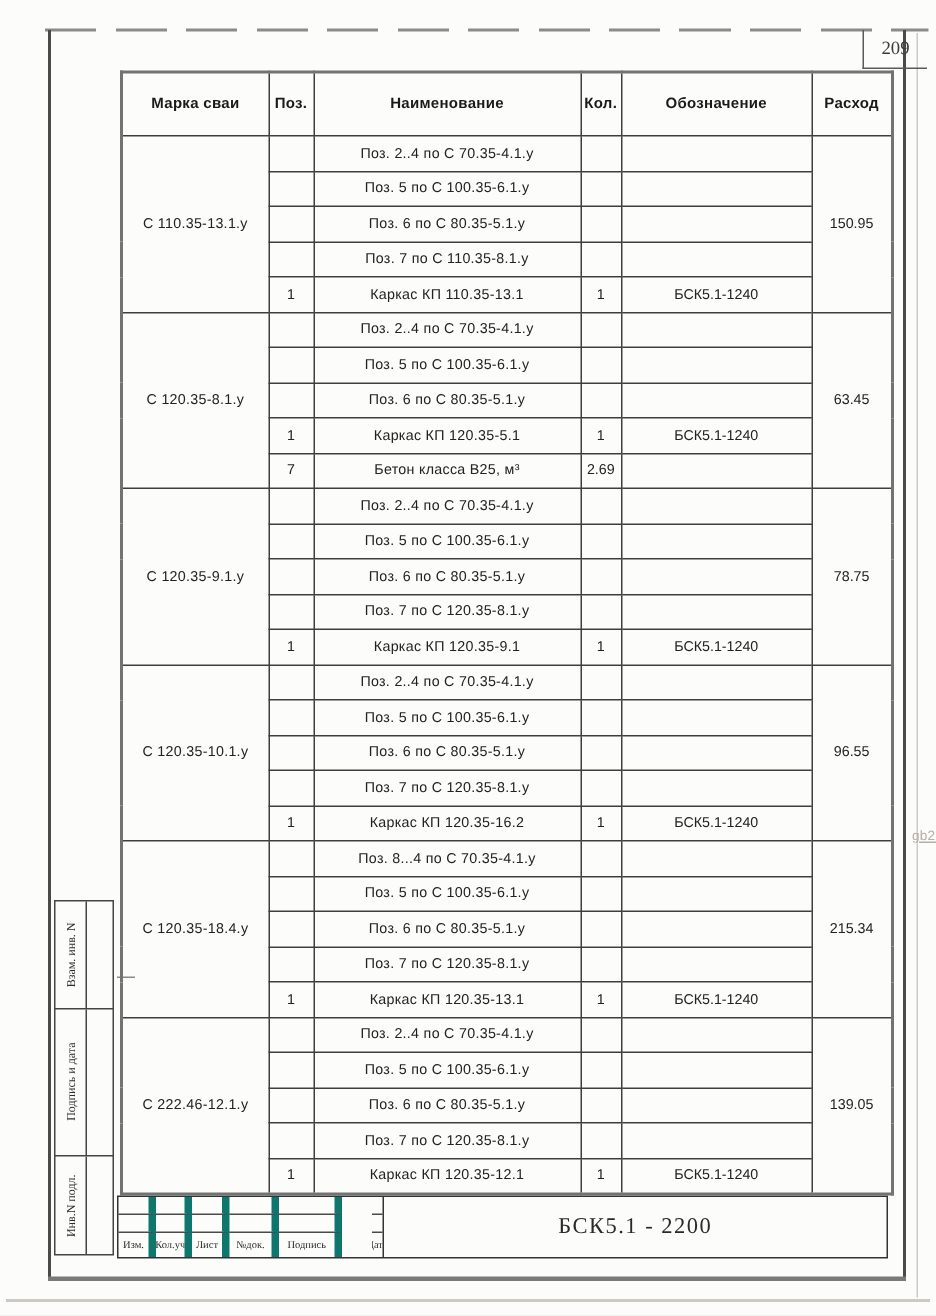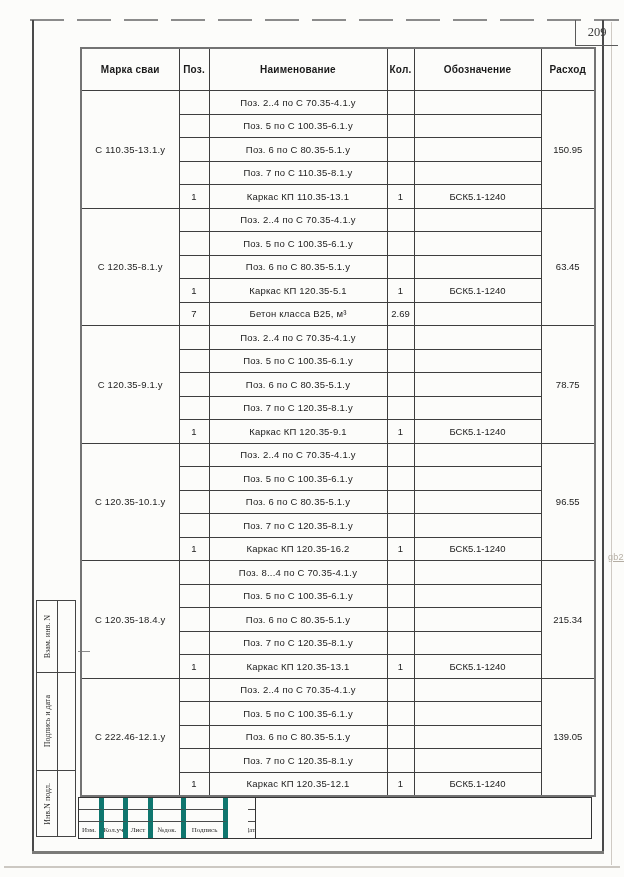--- a/index.html
+++ b/index.html
@@ -358,17 +358,18 @@
       <div class="mc"></div>
       <div class="mc"></div>
       <div class="mc"></div>
       <div class="ml">Изм.</div>
       <div class="ml">Кол.уч</div>
       <div class="ml">Лист</div>
       <div class="ml">№док.</div>
       <div class="ml">Подпись</div>
       <div class="ml">Дата</div>
     </div>
+    <div class="doc-number">БСК5.1 - 2200</div>
   </div>
 
   <div class="watermark">gb22.ru</div>
 
 </div>
 
 </body></html>

